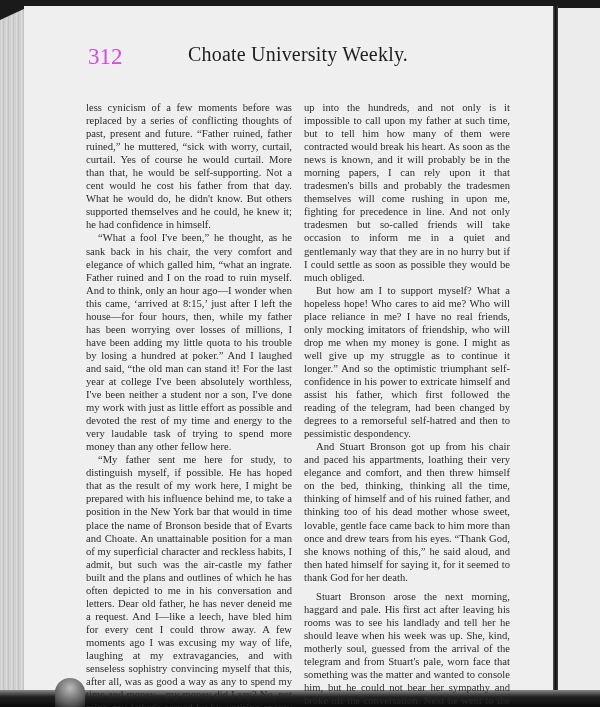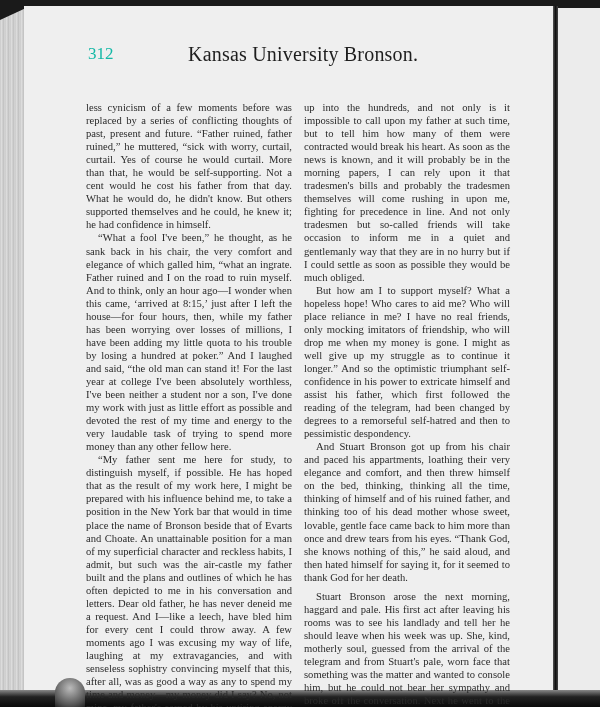--- a/index.html
+++ b/index.html
@@ -31,21 +31,21 @@
   }
   .thumb {
     position:absolute; left:55px; top:678px; width:30px; height:29px;
     border-radius:50% 50% 0 0;
     background:radial-gradient(circle at 50% 35%, #bbb, #555 70%, #222);
   }
   .header {
     position:absolute; left:88px; top:44px; width:420px; height:24px;
   }
   .page-number {
-    position:absolute; left:0; top:0; font-size:17px; color:#14b8a6;
+    position:absolute; left:0; top:0; font-size:23px; color:#d946ef;
   }
   .running-title {
     position:absolute; left:100px; top:-1px; font-size:20px; color:#1e1e1e; letter-spacing:0.2px;
   }
   .column {
     position:absolute; top:73px; width:206px;
     font-size:10.6px; line-height:13.05px; color:#2a2a2a;
     text-align:justify; hyphens:manual;
   }
   .col-left { left:86px; }
@@ -59,21 +59,21 @@
 
 <div class="page-stack"></div>
 <div class="page"></div>
 <div class="gutter"></div>
 <div class="right-page"></div>
 <div class="bottom-shadow"></div>
 <div class="thumb"></div>
 
 <div class="header">
   <span class="page-number">312</span>
-  <span class="running-title">Kansas University Bronson.</span>
+  <span class="running-title">Choate University Weekly.</span>
 </div>
 
 <div class="column col-left">
   <p class="para noindent">less cynicism of a few moments before was replaced by a series of conflicting thoughts of past, present and future. “Father ruined, father ruined,” he muttered, “sick with worry, curtail, curtail. Yes of course he would curtail. More than that, he would be self-supporting. Not a cent would he cost his father from that day. What he would do, he didn't know. But others supported themselves and he could, he knew it; he had confidence in himself.</p>
   <p class="para">“What a fool I've been,” he thought, as he sank back in his chair, the very comfort and elegance of which galled him, “what an ingrate. Father ruined and I on the road to ruin myself. And to think, only an hour ago—I wonder when this came, ‘arrived at 8:15,’ just after I left the house—for four hours, then, while my father has been worrying over losses of millions, I have been adding my little quota to his trouble by losing a hundred at poker.” And I laughed and said, “the old man can stand it! For the last year at college I've been absolutely worthless, I've been neither a student nor a son, I've done my work with just as little effort as possible and devoted the rest of my time and energy to the very laudable task of trying to spend more money than any other fellow here.</p>
   <p class="para">“My father sent me here for study, to distinguish myself, if possible. He has hoped that as the result of my work here, I might be prepared with his influence behind me, to take a position in the New York bar that would in time place the name of Bronson beside that of Evarts and Choate. An unattainable position for a man of my superficial character and reckless habits, I admit, but such was the air-castle my father built and the plans and outlines of which he has often depicted to me in his conversation and letters. Dear old father, he has never deneid me a request. And I—like a leech, have bled him for every cent I could throw away. A few moments ago I was excusing my way of life, laughing at my extravagancies, and with senseless sophistry convincing myself that this, after all, was as good a way as any to spend my time and money—my money did I say? No, not mine, my father's earned by his untiring energy and thrown away by me as by a prince of royal blood.</p>
 
 </div>
 
 <div class="column col-right">

